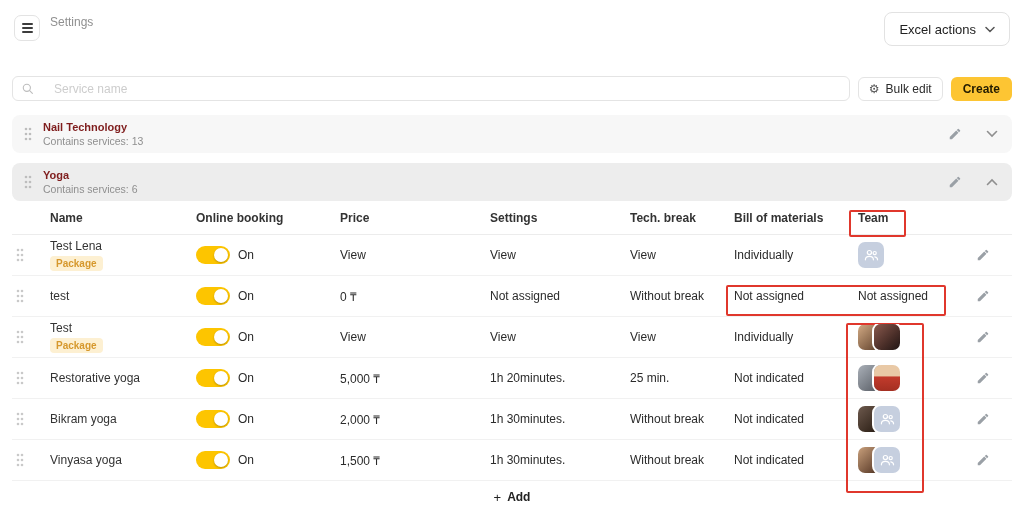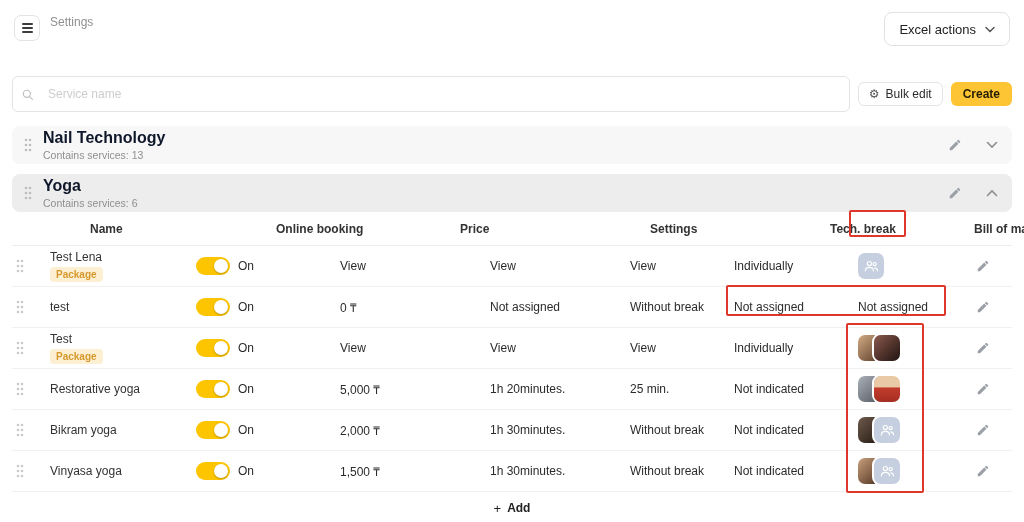--- a/index.html
+++ b/index.html
@@ -17,44 +17,44 @@
   h1 { font-size:17px; font-weight:700; color:#181818; letter-spacing:.1px; }
   .info-i { width:15px; height:15px; border:1.3px solid #9a9a9a; border-radius:50%; color:#9a9a9a;
     font-size:9px; font-weight:700; display:flex; align-items:center; justify-content:center; cursor:pointer; }
   .star { color:#9a9a9a; font-size:15px; line-height:1; cursor:pointer; }
   .subtitle { font-size:12px; color:#8f8f8f; margin-top:3px; }
   .excel-btn { display:flex; align-items:center; gap:9px; height:34px; padding:0 14px; border:1px solid #e2e2e2;
     border-radius:8px; background:#fff; font-size:13px; color:#222; cursor:pointer; }
 
   
   .toolbar { display:flex; gap:8px; padding:0 12px; margin-top:30px; align-items:center; }
-  .search { flex:1; display:flex; align-items:center; gap:14px; height:36px; border:1px solid #e4e4e4;
+  .search { flex:1; display:flex; align-items:center; gap:20px; height:25px; border:1px solid #e4e4e4;
     border-radius:6px; padding:0 8px; background:#fff; }
   .search input { border:none; outline:none; flex:1; font-size:12px; color:#333; font-family:"Liberation Sans",sans-serif; background:transparent; }
   .search input::placeholder { color:#cdcdcd; }
   .btn-bulk { display:flex; align-items:center; gap:6px; height:24px; padding:0 10px; background:#fff;
     border:1px solid #e4e4e4; border-radius:6px; font-size:12px; color:#2b2b2b; cursor:pointer; white-space:nowrap; }
   .btn-bulk .gear { font-size:12px; color:#555; }
   .btn-create { height:24px; padding:0 12px; background:#fdc533; border:none; border-radius:6px;
     font-size:12px; font-weight:700; color:#241c00; cursor:pointer; font-family:Liberation Sans, sans-serif; }
 
   
   .cat { margin:0 12px; height:38px; background:#f7f7f7; border-radius:8px; display:flex; align-items:center;
     padding:0 12px; gap:11px; }
   .cat.first { margin-top:14px; }
   .cat.expanded { margin-top:10px; background:#ededed; }
   .cat-info { flex:1; }
-  .cat-name { font-size:16px; font-weight:700; color:#0f172a; }
+  .cat-name { font-size:11px; font-weight:700; color:#7f1d1d; }
   .cat-sub { font-size:10.5px; color:#8f8f8f; margin-top:2px; }
   .cat-actions { display:flex; align-items:center; gap:24px; padding-right:2px; }
   .icon-btn { background:none; border:none; cursor:pointer; display:flex; align-items:center; padding:0; }
 
   
   .grid { display:grid; grid-template-columns:38px 146px 144px 150px 140px 104px 124px 112px 1fr; align-items:center; }
-  .thead { margin:0 12px; height:34px; border-bottom:1px solid #ececec; font-size:12px; font-weight:700; color:#333;gap:40px; }
+  .thead { margin:0 12px; height:34px; border-bottom:1px solid #ececec; font-size:12px; font-weight:700; color:#333; }
   .trow { margin:0 12px; height:41px; border-bottom:1px solid #f1f1f1; font-size:12px; color:#2b2b2b; }
   .cell { overflow:hidden; white-space:nowrap; }
   .cell.drag { display:flex; justify-content:flex-start; padding-left:4px; }
   .cell.namec { display:flex; flex-direction:column; justify-content:center; align-items:flex-start; gap:3px; }
   .svc-name { color:#333; }
   .badge { background:#fdf0d2; color:#d6982d; font-size:10px; font-weight:700; padding:2px 6px; border-radius:4px;text-align:right; }
   .cell.booking { display:flex; align-items:center; gap:8px; }
   .toggle { width:34px; height:18px; background:#fdc500; border-radius:9px; position:relative; cursor:pointer; display:inline-block; }
   .toggle .knob { position:absolute; top:2px; right:2px; width:14px; height:14px; background:#fff; border-radius:50%;
     box-shadow:0 1px 2px rgba(0,0,0,.25); }

